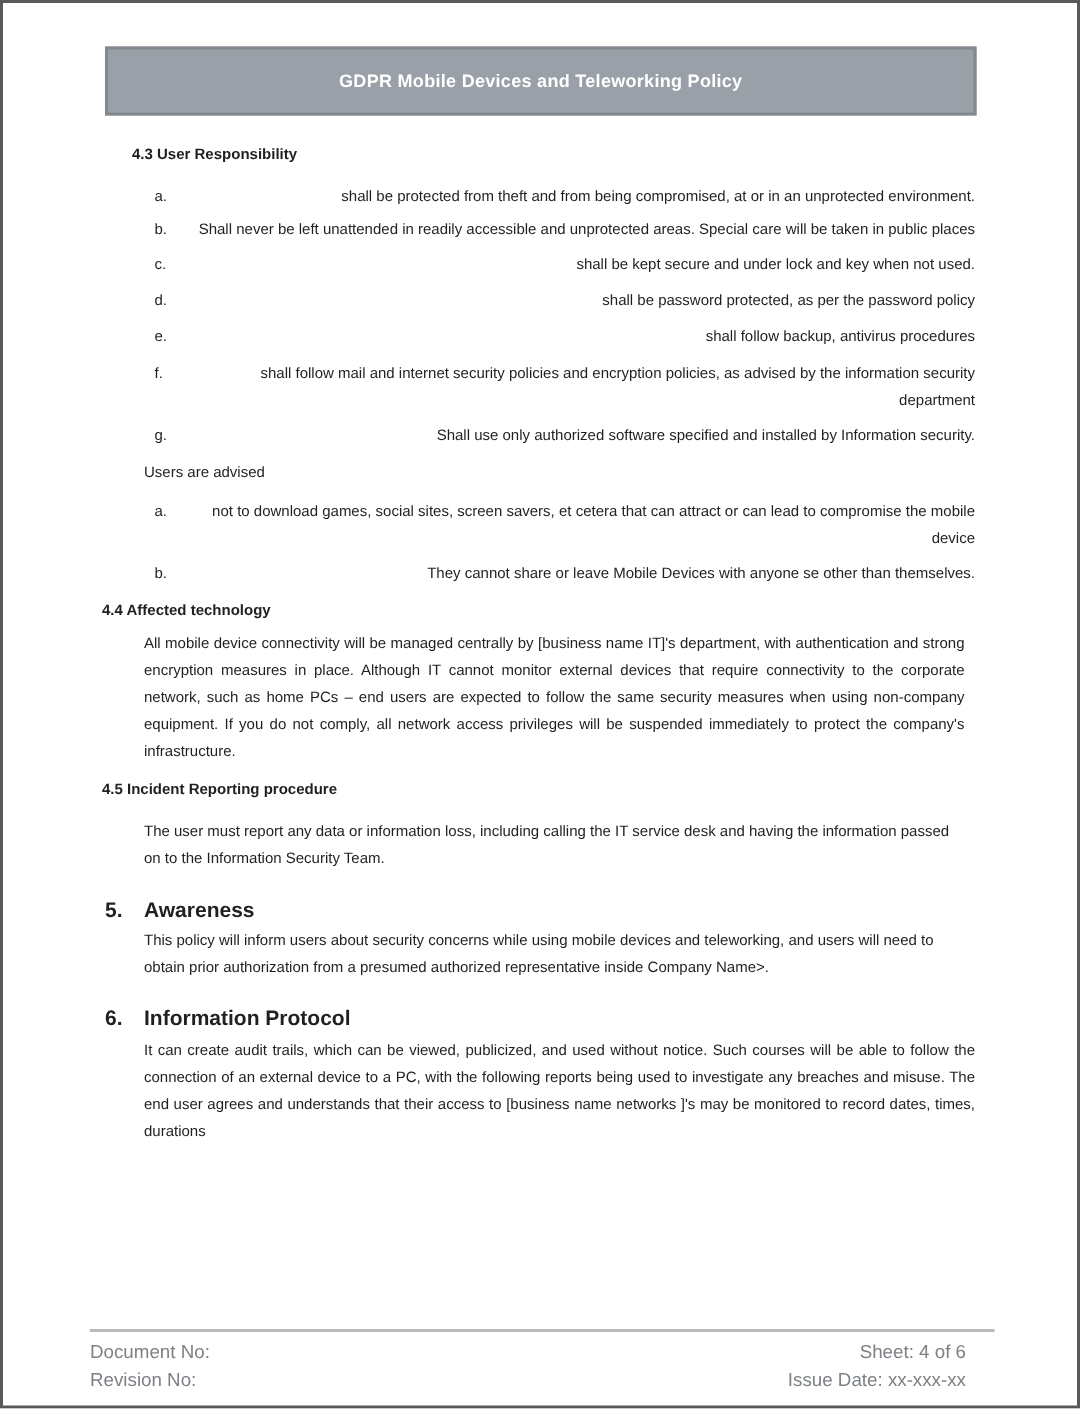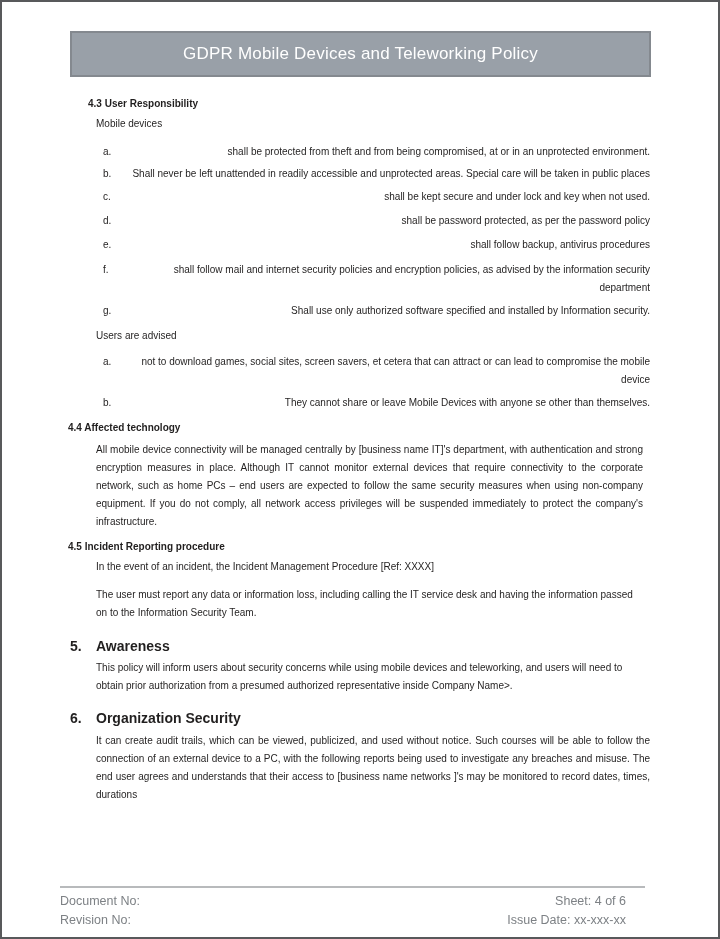--- a/index.html
+++ b/index.html
@@ -15,21 +15,21 @@
     overflow:hidden;
   }
   .banner {
     margin:29px 67px 0 68px;
     height:46px;
     background:var(--banner-fill, #99A0A8);
     border:2px solid var(--banner-border, #84898F);
     display:flex; align-items:center; justify-content:center;
   }
   .banner .title {
-    color:#ffffff; font-weight:normal; font-size:17px; letter-spacing:.2px;
+    color:#ffffff; font-weight:bold; font-size:12px; letter-spacing:.2px;
   }
   .b { font-size:10px; line-height:18px; }
   .h43 { margin:18px 68px 0 86px; font-weight:bold; }
   .sub-head { margin:7px 68px 0 66px; font-weight:bold; }
   .intro { margin-top:2px; margin-left:94px; margin-right:68px; }
   .intro2 { margin-top:7px; margin-left:94px; margin-right:68px; }
   .body-p { margin-left:94px; margin-right:75px; }
   .p44 { margin-top:4px; }
   .p45a { margin-top:2px; }
   .p45b { margin-top:10px; }
@@ -41,42 +41,41 @@
   .olist .itxt { flex:1;text-align:right; }
   .mb4{margin-bottom:4px;} .mb5{margin-bottom:5px;} .mb6{margin-bottom:6px;} .mb7{margin-bottom:7px;}
   .just { text-align:justify; }
   .sec-head { display:flex; font-weight:bold; font-size:14px; line-height:18px; margin-left:68px; }
   .sec-head .num { width:26px; flex:none; }
   .h5 { margin-top:15px; }
   .h6 { margin-top:14px; }
   .sec-body { margin-top:4px; margin-left:94px; margin-right:68px; }
   .sec-body.p6 { margin-top:5px; }
   .footer {
-    position:absolute; left:58px; right:73px; top:884px;
+    position:absolute; left:58px; right:55px; top:884px;
     border-top:2px solid var(--footer-rule, #B8BABC);
     color:var(--footer-text, #7D8185);
     font-size:12.5px;
   }
   .footer .row {
     display:flex; justify-content:space-between;
     line-height:19px; padding-right:19px;
   }
   .footer .row.r1 { padding-top:4px; }
 </style>
 </head>
 <body>
 
 <div class="page">
 
   <div class="banner">
     <span class="title">GDPR Mobile Devices and Teleworking Policy</span>
   </div>
 
   <div class="b h43">4.3 User Responsibility</div>
-  <div class="b intro">Mobile devices</div>
 
   <ul class="b olist first">
     <li class="mb4">
       <span class="marker">a.</span>
       <span class="itxt just">shall be protected from theft and from being compromised, at or in an unprotected environment.</span>
     </li>
     <li class="mb5">
       <span class="marker">b.</span>
       <span class="itxt">Shall never be left unattended in readily accessible and unprotected areas. Special care will be taken in public places</span>
     </li>
@@ -112,32 +111,31 @@
     <li>
       <span class="marker">b.</span>
       <span class="itxt">They cannot share or leave Mobile Devices with anyone se other than themselves.</span>
     </li>
   </ul>
 
   <div class="b sub-head">4.4 Affected technology</div>
   <div class="b body-p p44 just">All mobile device connectivity will be managed centrally by [business name IT]'s department, with authentication and strong encryption measures in place. Although IT cannot monitor external devices that require connectivity to the corporate network, such as home PCs – end users are expected to follow the same security measures when using non-company equipment. If you do not comply, all network access privileges will be suspended immediately to protect the company's infrastructure.</div>
 
   <div class="b sub-head">4.5 Incident Reporting procedure</div>
-  <div class="b body-p p45a">In the event of an incident, the Incident Management Procedure [Ref: XXXX]</div>
   <div class="b body-p p45b">The user must report any data or information loss, including calling the IT service desk and having the information passed on to the Information Security Team.</div>
 
   <div class="sec-head h5">
     <span class="num">5.</span>
     <span>Awareness</span>
   </div>
   <div class="b sec-body">This policy will inform users about security concerns while using mobile devices and teleworking, and users will need to obtain prior authorization from a presumed authorized representative inside Company Name&gt;.</div>
 
   <div class="sec-head h6">
     <span class="num">6.</span>
-    <span>Organization Security</span>
+    <span>Information Protocol</span>
   </div>
   <div class="b sec-body p6 just">It can create audit trails, which can be viewed, publicized, and used without notice. Such courses will be able to follow the connection of an external device to a PC, with the following reports being used to investigate any breaches and misuse. The end user agrees and understands that their access to [business name networks ]'s may be monitored to record dates, times, durations</div>
 
   <div class="footer">
     <div class="row r1">
       <span>Document No:</span>
       <span>Sheet: 4 of 6</span>
     </div>
     <div class="row">
       <span>Revision No:</span>

